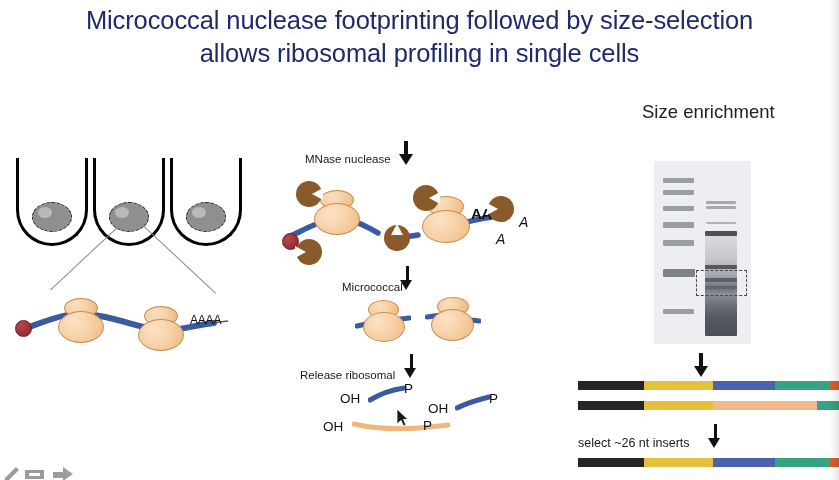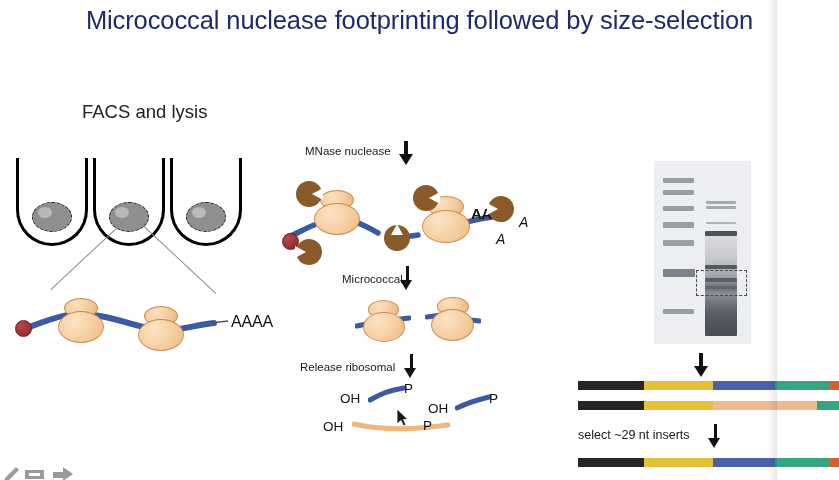--- a/index.html
+++ b/index.html
@@ -1,40 +1,40 @@
 <!DOCTYPE html>
 <html><head>
 <meta charset="utf-8">
 <style>
   html,body{margin:0;padding:0;}
   body{
     width:839px;height:480px;overflow:hidden;position:relative;
     background:#ffffff;
     font-family:"Liberation Sans", sans-serif;
   }
-  #stage{position:absolute;left:0;top:0;width:777px;height:480px;}
+  #stage{position:absolute;left:0;top:0;width:839px;height:480px;}
 
   
   .title{
     position:absolute;left:0;top:4px;width:839px;
     text-align:center;color:#1d2a6b;
     font-size:25.5px;line-height:33px;letter-spacing:-0.1px;
   }
   .title .l2{display:block;}
 
   
   .sec-head{
     position:absolute;color:#222;font-size:18.5px;white-space:nowrap;
   }
   #head-facs{left:82px;top:101px;}
   #head-nuc{left:330px;top:101px;}
   #head-size{left:642px;top:101px;}
 
   
-  .step-label{position:absolute;color:#1a1a1a;font-size:11.5px;white-space:nowrap;}
+  .step-label{position:absolute;color:#1a1a1a;font-size:11.5px;white-space:nowrap;margin-top:8px;}
   .step-label.big{font-size:12.5px;}
 
   
   .arrow-dn{position:absolute;width:14px;height:26px;}
   .arrow-dn .shaft{position:absolute;left:5px;top:0;width:4px;height:15px;background:#111;}
   .arrow-dn .headp{position:absolute;left:0;top:13px;width:0;height:0;
      border-left:7px solid transparent;border-right:7px solid transparent;border-top:11px solid #111;}
   .arrow-dn.thin .shaft{left:5.5px;width:3px;height:17px;}
   .arrow-dn.thin .headp{top:14px;border-left:6px solid transparent;border-right:6px solid transparent;border-top:10px solid #111;}
 
@@ -71,21 +71,21 @@
      width:0;height:0;border-top:6px solid transparent;border-bottom:6px solid transparent;
      border-right:11px solid #ffffff;}
   .nucl.r180:after{right:auto;left:-1px;
      border-right:none;border-left:11px solid #ffffff;}
   .nucl.up:after{right:auto;left:7px;top:-1px;
      border-top:none;border-left:6px solid transparent;border-right:6px solid transparent;
      border-bottom:11px solid #ffffff;}
 
   .lbl-A{position:absolute;color:#111;font-size:14px;font-style:italic;}
   .lbl-AA{position:absolute;color:#111;font-size:15px;font-weight:600;letter-spacing:-0.5px;}
-  .lbl-AAAA{position:absolute;color:#111;font-size:16px;letter-spacing:-0.2px;margin-left:41px;}
+  .lbl-AAAA{position:absolute;color:#111;font-size:12px;letter-spacing:-0.2px;}
   .lbl-oh{position:absolute;color:#111;font-size:13.5px;}
 
   
   .gel-box{position:absolute;background:#eceef1;}
   .ladder-band{position:absolute;background:#9a9da3;border-radius:1px;}
   .samp-band{position:absolute;border-radius:1px;}
   .dash-box{position:absolute;border:1.6px dashed #4a4a4a;box-sizing:border-box;}
 
   
   .constr{position:absolute;height:9px;}
@@ -96,23 +96,24 @@
   .edge-shadow{position:absolute;right:0;top:0;width:10px;height:480px;
      background:linear-gradient(to right, rgba(0,0,0,0) 0%, rgba(0,0,0,0.05) 60%, rgba(0,0,0,0.10) 100%);}
 </style>
 </head>
 <body>
 
 <div id="stage">
 
   <div class="title">
     <span>Micrococcal nuclease footprinting followed by size-selection</span>
-  </div>
-
-  <div class="sec-head" id="head-facs">FACS and lysis</div>
+    <span class="l2">allows ribosomal profiling in single cells</span>
+  </div>
+
+  <div class="sec-head" id="head-size">Size enrichment</div>
 
   <div>
 
     <div class="well" style="left:16px;top:158px;">
       <div class="u"></div>
       <div class="cell" style="left:16px;top:44px;">
         <div class="nuc"></div>
       </div>
     </div>
 
@@ -297,21 +298,21 @@
     </div>
 
     <div class="constr" style="left:578px;top:401px;width:341px;">
       <div class="seg" style="left:0px;width:66px;background:#252525;"></div>
       <div class="seg" style="left:66px;width:69px;background:#e3c13c;"></div>
       <div class="seg" style="left:135px;width:104px;background:#f2b98c;"></div>
       <div class="seg" style="left:239px;width:54px;background:#36a383;"></div>
 
     </div>
 
-    <div class="step-label big" style="left:578px;top:428px;">select ~29 nt inserts</div>
+    <div class="step-label big" style="left:578px;top:428px;">select ~26 nt inserts</div>
     <div class="arrow-dn thin" style="left:708px;top:424px;">
       <div class="shaft"></div>
         <div class="headp"></div>
     </div>
 
     <div class="constr" style="left:578px;top:458px;width:300px;">
       <div class="seg" style="left:0px;width:66px;background:#252525;"></div>
       <div class="seg" style="left:66px;width:69px;background:#e3c13c;"></div>
       <div class="seg" style="left:135px;width:62px;background:#4a62ac;"></div>
       <div class="seg" style="left:197px;width:54px;background:#36a383;"></div>

